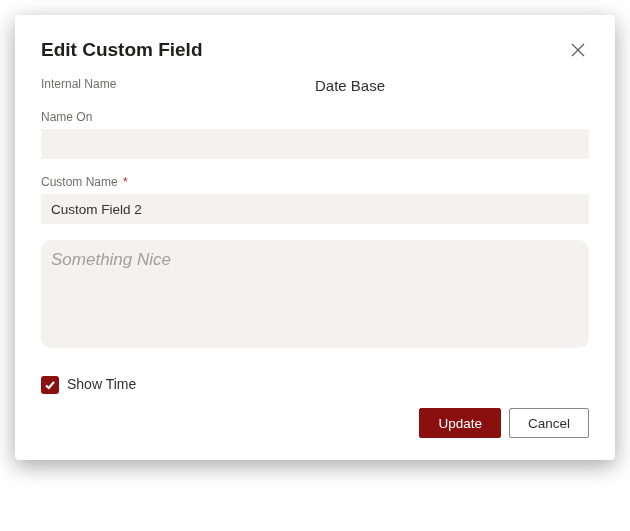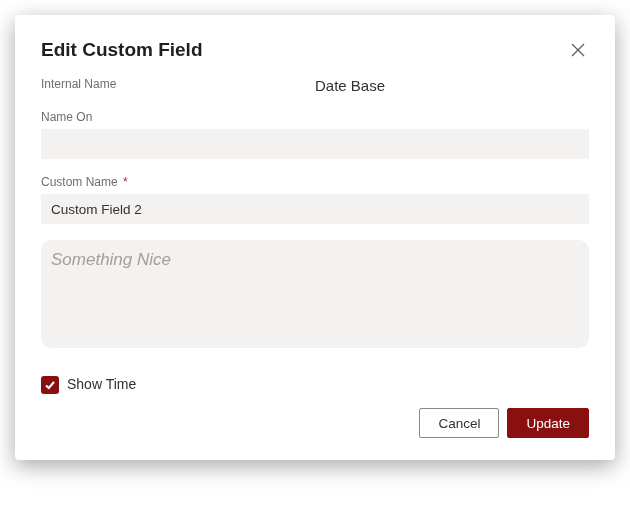--- a/index.html
+++ b/index.html
@@ -202,17 +202,17 @@
   <div class="checkbox-row">
     <div class="checkbox">
       <svg width="12" height="12" viewBox="0 0 12 12">
         <polyline points="2,6.5 4.8,9 10,3"></polyline>
       </svg>
     </div>
     <label class="checkbox-label">Show Time</label>
   </div>
 
   <div class="footer">
+    <button class="btn btn-primary">Update</button>
     <button class="btn btn-secondary">Cancel</button>
-    <button class="btn btn-primary">Update</button>
   </div>
 
 </div>
 
 </body></html>

